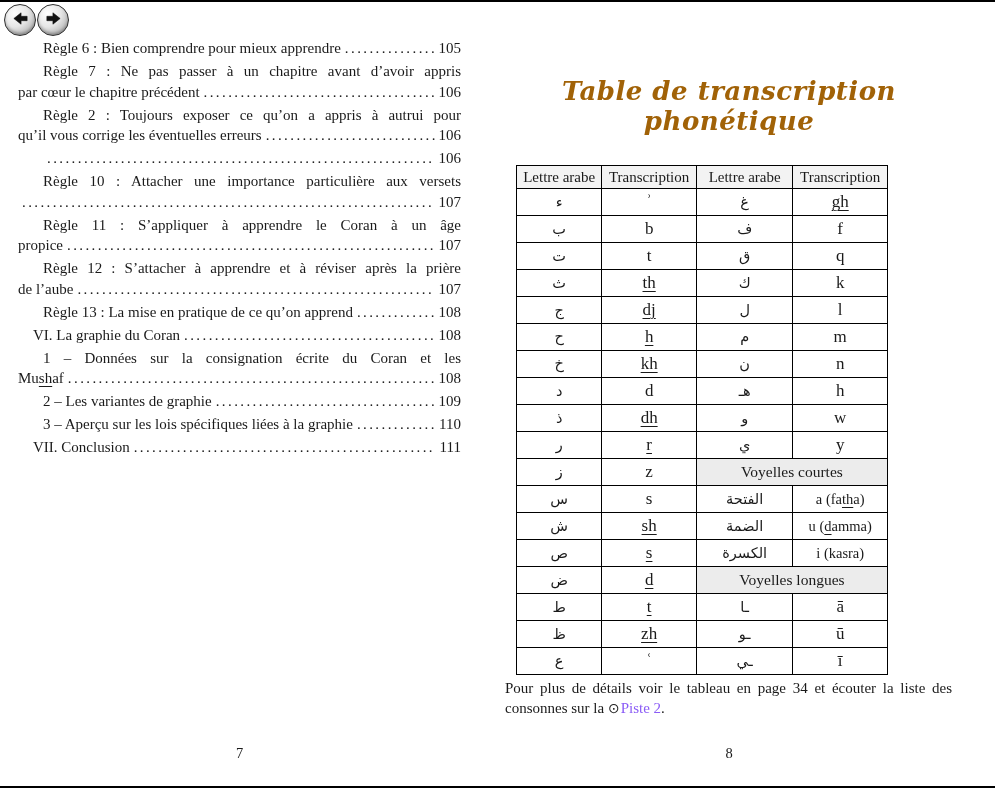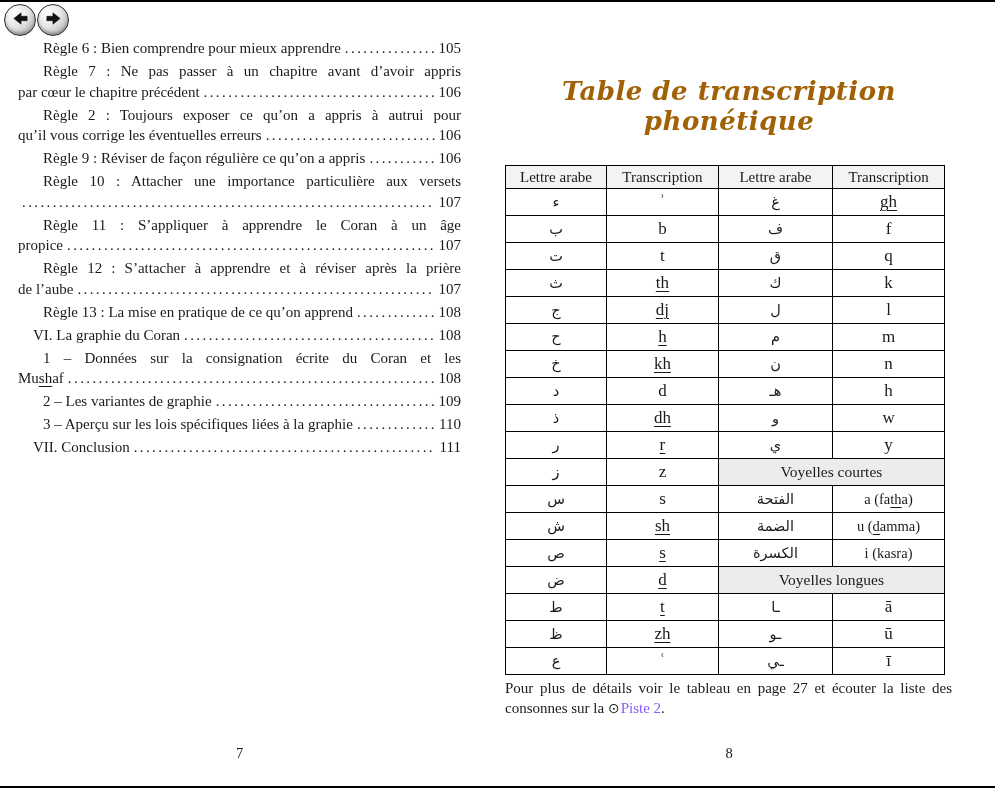--- a/index.html
+++ b/index.html
@@ -29,21 +29,21 @@
           padding-left:4px;min-width:8px;color:#1a1a1a;}
   .pgnum{flex:0 0 auto;padding-left:4px;}
   .u{text-decoration:underline;text-underline-offset:3px;text-decoration-thickness:1px;}
   
   #page-title{
     position:absolute;left:505px;top:74px;width:448px;text-align:center;
     font-family:"DejaVu Serif",serif;font-style:italic;font-weight:bold;
     font-size:26px;letter-spacing:.5px;
   }
   #ttable{
-    position:absolute;left:505px;top:163px;width:440px;border-collapse:collapse;
+    position:absolute;left:516px;top:163px;width:372px;border-collapse:collapse;
     font-size:17px;
     padding-left:32px;
   }
   #ttable td,#ttable th{border:1px solid #000;text-align:center;padding:0 2px;}
   #ttable th{height:22px;font-weight:normal;font-size:15px;background:#f3f3f3;}
   #ttable td{height:26px;line-height:20px;}
   #ttable col.c1{width:23%;} #ttable col.c2{width:25.5%;}
   #ttable col.c3{width:26%;} #ttable col.c4{width:25.5%;}
   td.ar{font-family:"DejaVu Sans",sans-serif;font-size:14.5px;}
   td.small{font-size:14.5px;}
@@ -93,21 +93,20 @@
     <div class="toc-entry lvl-rule">
       <div class="toc-line first">Règle 2 : Toujours exposer ce qu’on a appris à autrui pour</div>
       <div class="toc-last">
         <span class="toc-text"><span>qu’il vous corrige les éventuelles erreurs</span></span>
         <span class="leader">......................................................................................................................................................</span>
         <span class="pgnum">106</span>
       </div>
     </div>
     <div class="toc-entry lvl-rule">
       <div class="toc-last first">
-        <span class="toc-text"><span>Règle 9 : Réviser de façon régulière ce qu’on a appris</span></span>
         <span class="leader">......................................................................................................................................................</span>
         <span class="pgnum">106</span>
       </div>
     </div>
     <div class="toc-entry lvl-rule">
       <div class="toc-line first">Règle 10 : Attacher une importance particulière aux versets</div>
       <div class="toc-last">
         <span class="leader">......................................................................................................................................................</span>
         <span class="pgnum">107</span>
       </div>
@@ -294,14 +293,14 @@
       </tr>
       <tr>
         <td class="ar">ع</td>
         <td><span>ʿ</span></td>
         <td class="ar">ـي</td>
         <td><span>ī</span></td>
       </tr>
     </tbody>
 </table>
 
-<div id="footnote"><span>Pour plus de détails voir le tableau en page 27 et écouter la liste des consonnes sur la </span><span class="track-icon">⊙</span><span class="piste-link" style="color: #8b5cf6;">Piste 2</span><span>.</span></div>
+<div id="footnote"><span>Pour plus de détails voir le tableau en page 34 et écouter la liste des consonnes sur la </span><span class="track-icon">⊙</span><span class="piste-link" style="color: #8b5cf6;">Piste 2</span><span>.</span></div>
 <div id="pg8">8</div>
 
 </body></html>

